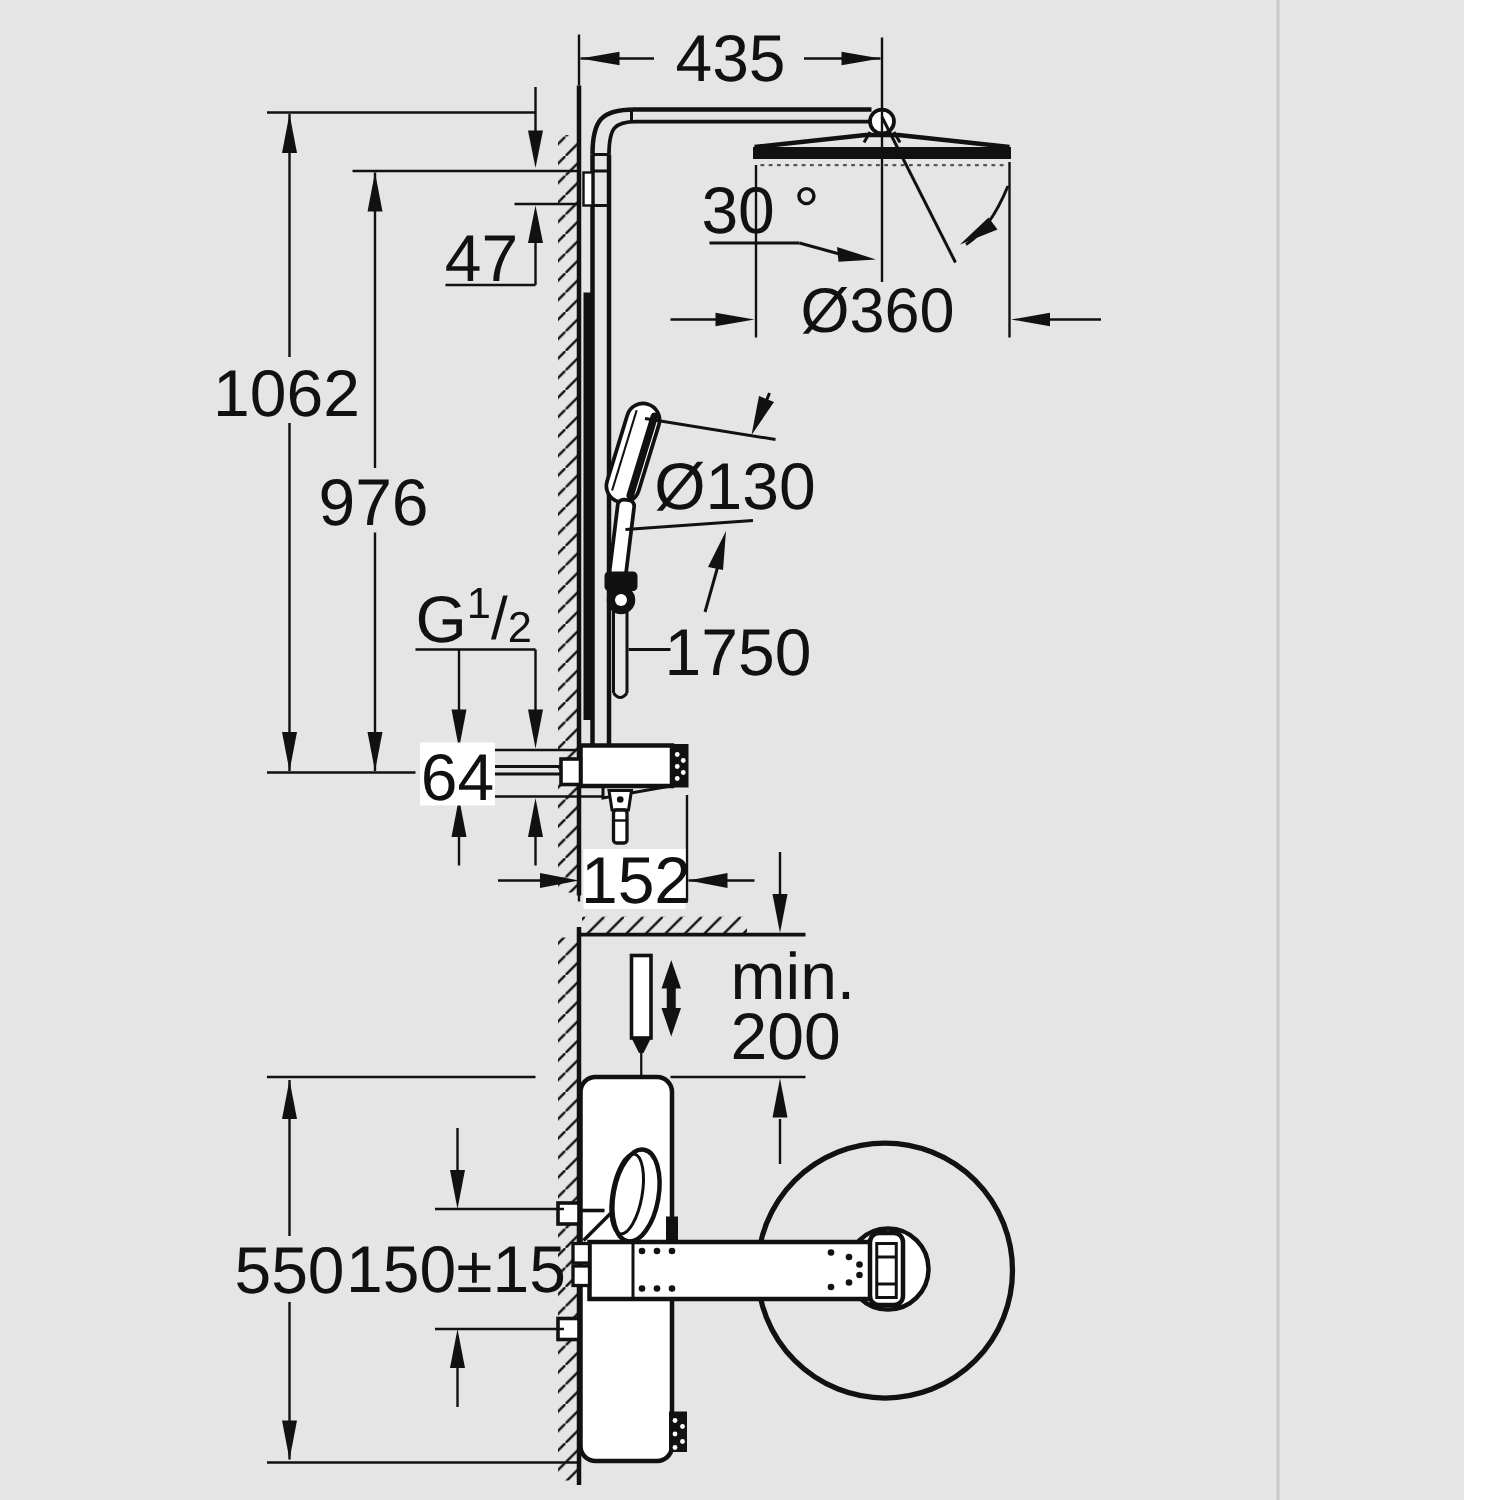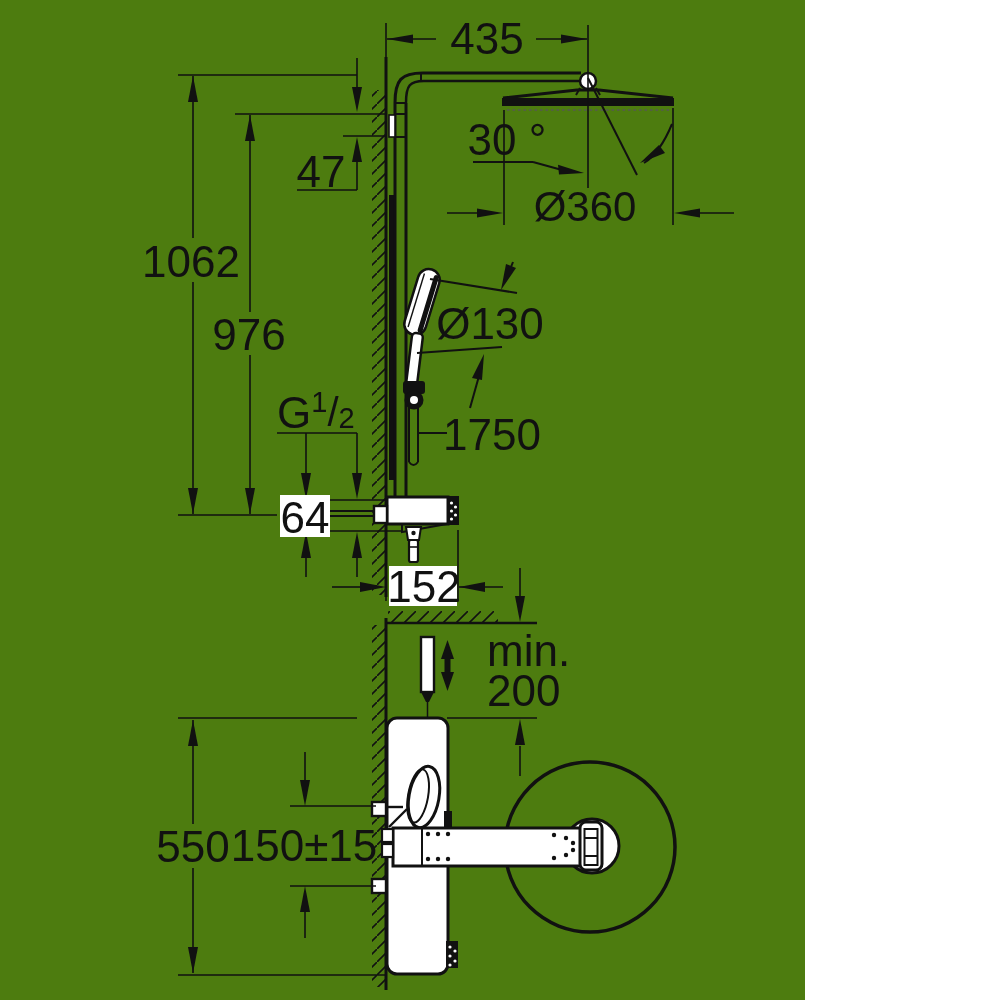--- a/index.html
+++ b/index.html
@@ -1,16 +1,16 @@
 <!DOCTYPE html>
 <html><head>
 <meta charset="utf-8">
 <style>
   html,body{margin:0;padding:0;background:#ffffff;}
-  .stage{width:805px;height:1000px;position:relative;background:#4d7c0f;overflow:hidden;
+  .stage{width:976px;height:1000px;position:relative;background:#e5e5e5;overflow:hidden;
          font-family:"Liberation Sans", sans-serif;}
   svg{display:block;}
   text{fill:#111;font-family:"Liberation Sans", sans-serif;}
   .dimtxt{font-size:44px;}
   .dimtxt-mid{font-size:42px;}
 </style>
 </head>
 <body>
 
 <div class="stage">

